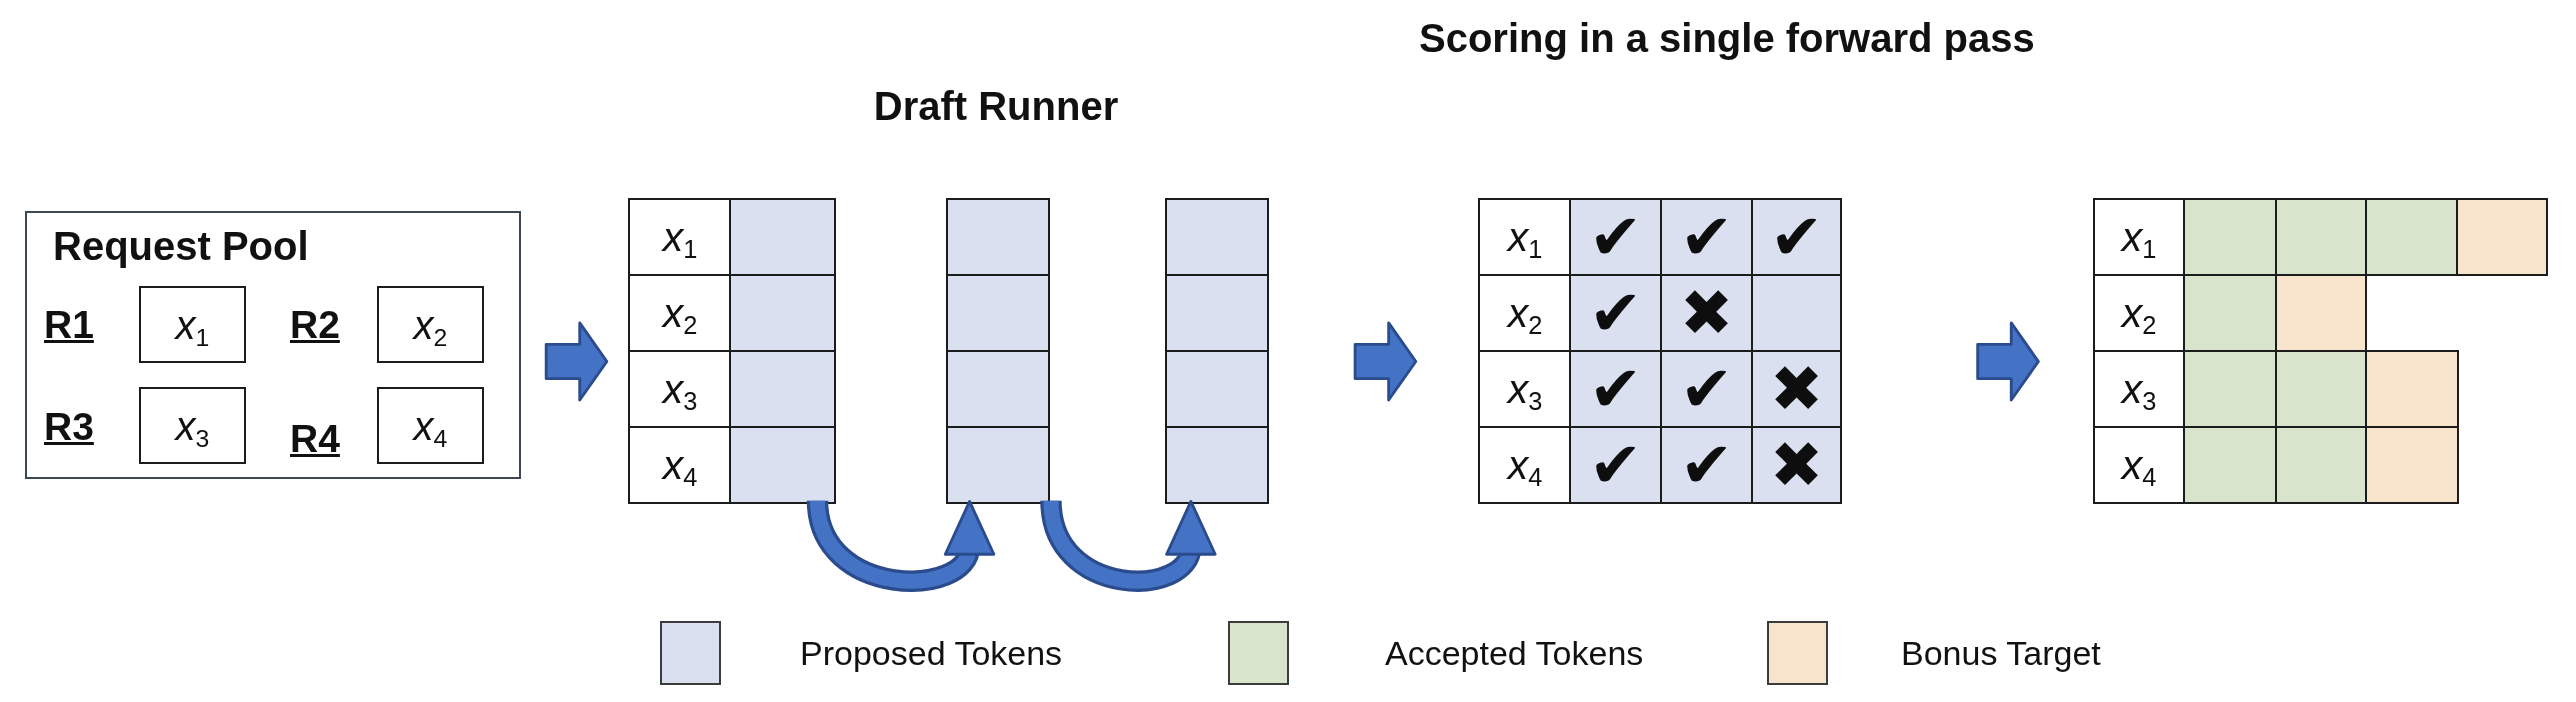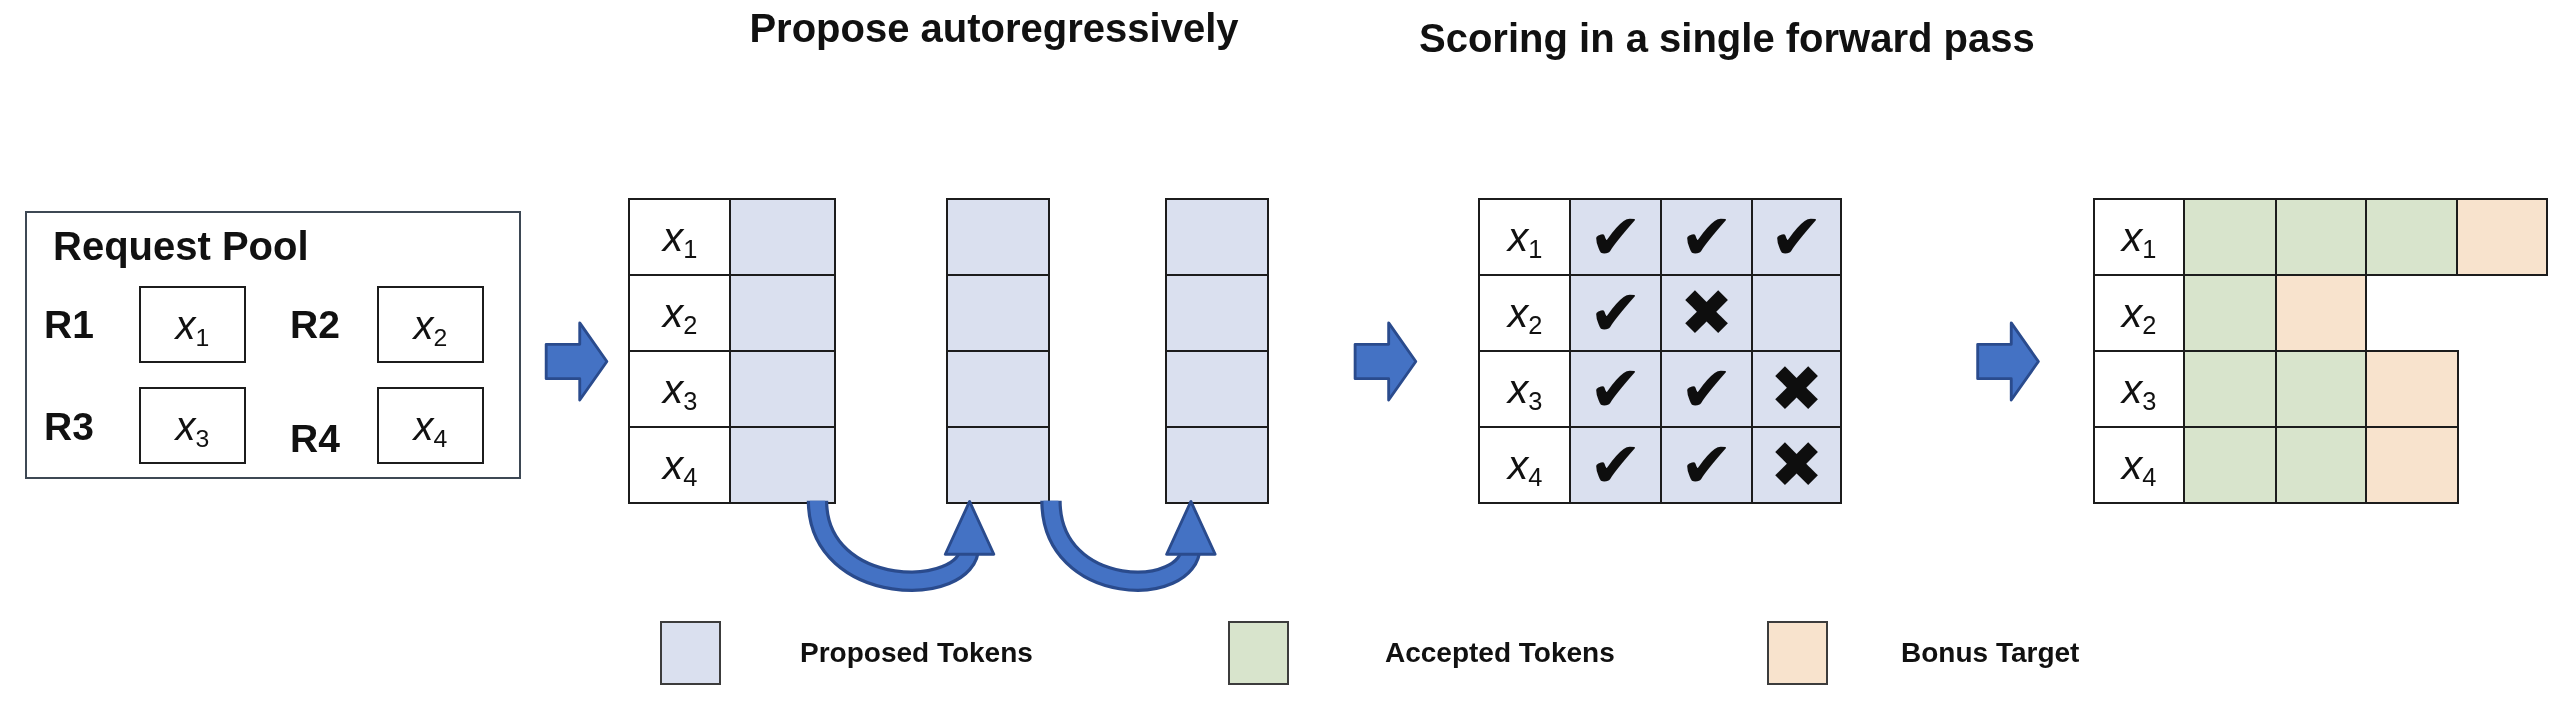--- a/index.html
+++ b/index.html
@@ -1,46 +1,46 @@
 <!DOCTYPE html>
 <html style="--proposed: #dae0ef; --accepted: #d8e4cc; --bonus: #f8e3cd; --arrow: #4472c4; --arrowEdge: #2a4b8d; --grid: #1c1c1c; --text: #111111;font-size:11.4px"><head>
 <meta charset="utf-8">
 <style>
   html,body{margin:0;padding:0;background:#fff;}
   #canvas{position:relative;width:2576px;height:703px;background:#ffffff;overflow:hidden;
           font-family:"Liberation Sans",sans-serif;color:var(--text,#111);}
   .title{position:absolute;font-size:40px;font-weight:600;text-align:center;white-space:nowrap;color:var(--text,#111);}
   .pool-box{position:absolute;left:25px;top:211px;width:496px;height:268px;border:2.9px solid #3d4854;background:#fff;box-sizing:border-box;}
   .pool-title{position:absolute;left:53px;top:224px;font-size:40px;font-weight:600;white-space:nowrap;}
-  .rlabel{position:absolute;width:79px;font-size:39px;font-weight:600;line-height:41px;}
+  .rlabel{position:absolute;width:79px;font-size:39px;font-weight:600;line-height:41px;text-decoration:underline;}
   .tbox{position:absolute;width:107px;height:77px;border:2.1px solid #1c1c1c;box-sizing:border-box;
         display:flex;align-items:center;justify-content:center;background:#fff;}
   .tok{font-family:Liberation Sans, sans-serif;font-style:italic;font-size:40px;line-height:1;}
   .tok sub{font-style:normal;font-size:.62em;line-height:0;vertical-align:-0.28em;}
   .cell{position:absolute;box-sizing:border-box;border:2.1px solid var(--grid,#1c1c1c);
         display:flex;align-items:center;justify-content:center;background:#fff;}
   .cell.proposed{background:var(--proposed,#dae0ef);}
   .cell.accepted{background:var(--accepted,#d8e4cc);}
   .cell.bonus{background:var(--bonus,#f8e3cd);}
   .label-cell .tok{font-size:41px;}
   .glyph{font-family:"DejaVu Sans",sans-serif;font-size:64px;line-height:1;color:#0e0e0e;}
   .overlay{position:absolute;left:0;top:0;pointer-events:none;}
   .blockarrow{fill:var(--arrow,#4472c4);stroke:var(--arrowEdge,#2a4b8d);stroke-width:4;stroke-linejoin:round;}
   .uline-edge{fill:none;stroke:var(--arrowEdge,#2a4b8d);stroke-width:30;}
   .uline{fill:none;stroke:var(--arrow,#4472c4);stroke-width:21;}
   .uhead{fill:var(--arrow,#4472c4);stroke:var(--arrowEdge,#2a4b8d);stroke-width:4;stroke-linejoin:round;}
   .leg-swatch{position:absolute;width:61px;height:64px;border:2.1px solid #3c3c3c;box-sizing:border-box;}
-  .leg-label{position:absolute;height:64px;line-height:64px;font-size:28px;font-weight:700;white-space:nowrap;text-align:center;}
+  .leg-label{position:absolute;height:64px;line-height:64px;font-size:34px;font-weight:400;white-space:nowrap;text-align:center;}
 </style>
 </head>
 <body>
 
 <div id="canvas">
 
-  <div class="title" style="left:744px;top:5.7px;width:500px">Propose autoregressively</div>
+  <div class="title" style="left:782px;top:84px;width:428px">Draft Runner</div>
   <div class="title" style="left:1419px;top:15.7px;width:571px">Scoring in a single forward pass</div>
 
   <div class="pool-box"></div>
   <div class="pool-title">Request Pool</div>
 
   <div class="rlabel" style="left:44px;top:304px">R1</div>
   <div class="tbox" style="left:139px;top:286px">
     <span class="tok"><i>x</i><sub>1</sub></span>
   </div>
   <div class="rlabel" style="left:290px;top:304px">R2</div>

